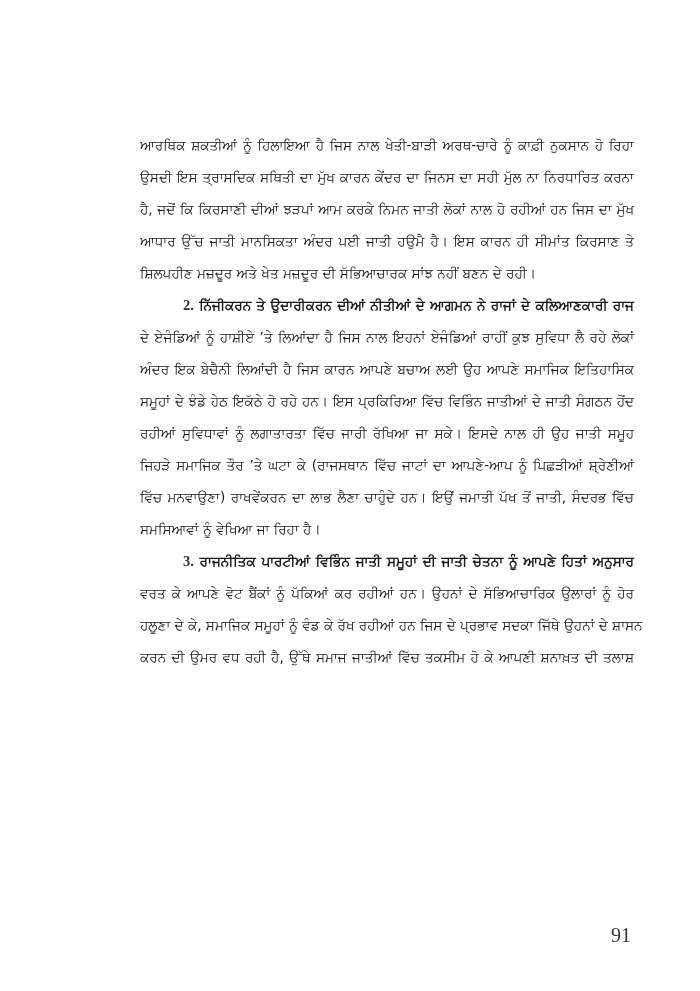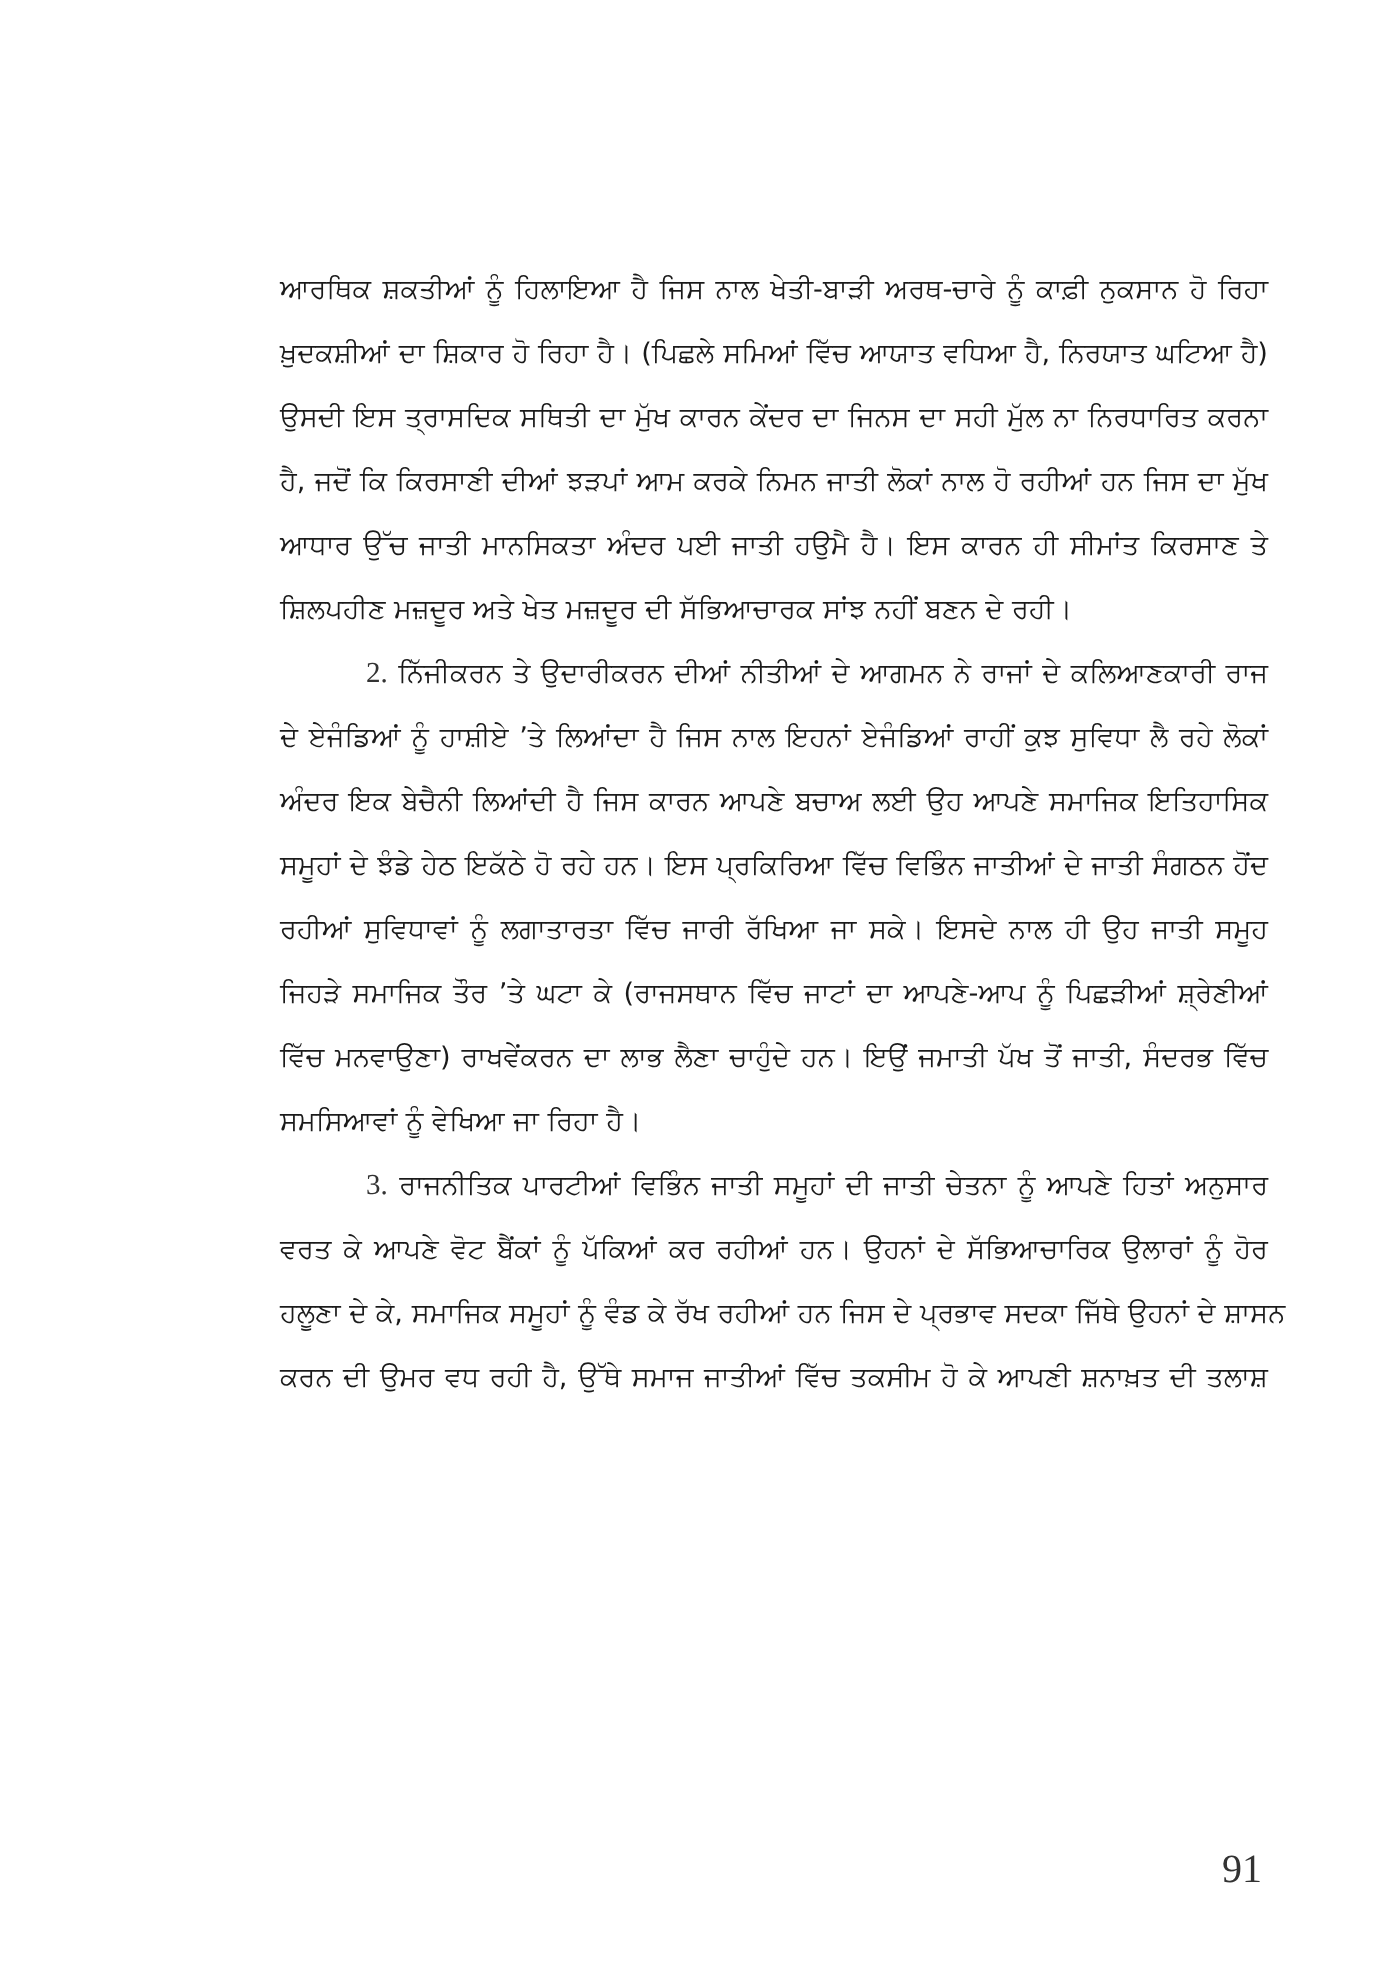--- a/index.html
+++ b/index.html
@@ -36,20 +36,21 @@
     line-height: 32px;
     white-space: nowrap;
     text-align: justify;
     text-align-last: justify;
   }
   .line.last {
     text-align-last: left;
   }
   .line.indent {
     padding-left: 43px;
+    font-weight: bold;
   }
   .num {
     font-family: "Liberation Serif", "DejaVu Serif", serif;
     font-size: 14.5px;
     color: #333333;
   }
   .page-number {
     position: absolute;
     left: 576px;
     top: 924px;
@@ -59,21 +60,20 @@
   }
 </style>
 </head>
 <body>
 
 <div class="page">
   <div class="body-text">
 
     <div>
       <span class="line">ਆਰਥਿਕ ਸ਼ਕਤੀਆਂ ਨੂੰ ਹਿਲਾਇਆ ਹੈ ਜਿਸ ਨਾਲ ਖੇਤੀ-ਬਾੜੀ ਅਰਥ-ਚਾਰੇ ਨੂੰ ਕਾਫ਼ੀ ਨੁਕਸਾਨ ਹੋ ਰਿਹਾ</span>
-      <span class="line">ਖ਼ੁਦਕਸ਼ੀਆਂ ਦਾ ਸ਼ਿਕਾਰ ਹੋ ਰਿਹਾ ਹੈ। (ਪਿਛਲੇ ਸਮਿਆਂ ਵਿੱਚ ਆਯਾਤ ਵਧਿਆ ਹੈ, ਨਿਰਯਾਤ ਘਟਿਆ ਹੈ)</span>
       <span class="line">ਉਸਦੀ ਇਸ ਤ੍ਰਾਸਦਿਕ ਸਥਿਤੀ ਦਾ ਮੁੱਖ ਕਾਰਨ ਕੇਂਦਰ ਦਾ ਜਿਨਸ ਦਾ ਸਹੀ ਮੁੱਲ ਨਾ ਨਿਰਧਾਰਿਤ ਕਰਨਾ</span>
       <span class="line">ਹੈ, ਜਦੋਂ ਕਿ ਕਿਰਸਾਣੀ ਦੀਆਂ ਝੜਪਾਂ ਆਮ ਕਰਕੇ ਨਿਮਨ ਜਾਤੀ ਲੋਕਾਂ ਨਾਲ ਹੋ ਰਹੀਆਂ ਹਨ ਜਿਸ ਦਾ ਮੁੱਖ</span>
       <span class="line">ਆਧਾਰ ਉੱਚ ਜਾਤੀ ਮਾਨਸਿਕਤਾ ਅੰਦਰ ਪਈ ਜਾਤੀ ਹਉਮੈ ਹੈ। ਇਸ ਕਾਰਨ ਹੀ ਸੀਮਾਂਤ ਕਿਰਸਾਣ ਤੇ</span>
       <span class="line last">ਸ਼ਿਲਪਹੀਣ ਮਜ਼ਦੂਰ ਅਤੇ ਖੇਤ ਮਜ਼ਦੂਰ ਦੀ ਸੱਭਿਆਚਾਰਕ ਸਾਂਝ ਨਹੀਂ ਬਣਨ ਦੇ ਰਹੀ।</span>
     </div>
 
     <div>
       <span class="line indent"><span class="num">2.</span> <span>ਨਿੱਜੀਕਰਨ ਤੇ ਉਦਾਰੀਕਰਨ ਦੀਆਂ ਨੀਤੀਆਂ ਦੇ ਆਗਮਨ ਨੇ ਰਾਜਾਂ ਦੇ ਕਲਿਆਣਕਾਰੀ ਰਾਜ</span></span>
       <span class="line">ਦੇ ਏਜੰਡਿਆਂ ਨੂੰ ਹਾਸ਼ੀਏ ’ਤੇ ਲਿਆਂਦਾ ਹੈ ਜਿਸ ਨਾਲ ਇਹਨਾਂ ਏਜੰਡਿਆਂ ਰਾਹੀਂ ਕੁਝ ਸੁਵਿਧਾ ਲੈ ਰਹੇ ਲੋਕਾਂ</span>
       <span class="line">ਅੰਦਰ ਇਕ ਬੇਚੈਨੀ ਲਿਆਂਦੀ ਹੈ ਜਿਸ ਕਾਰਨ ਆਪਣੇ ਬਚਾਅ ਲਈ ਉਹ ਆਪਣੇ ਸਮਾਜਿਕ ਇਤਿਹਾਸਿਕ</span>

